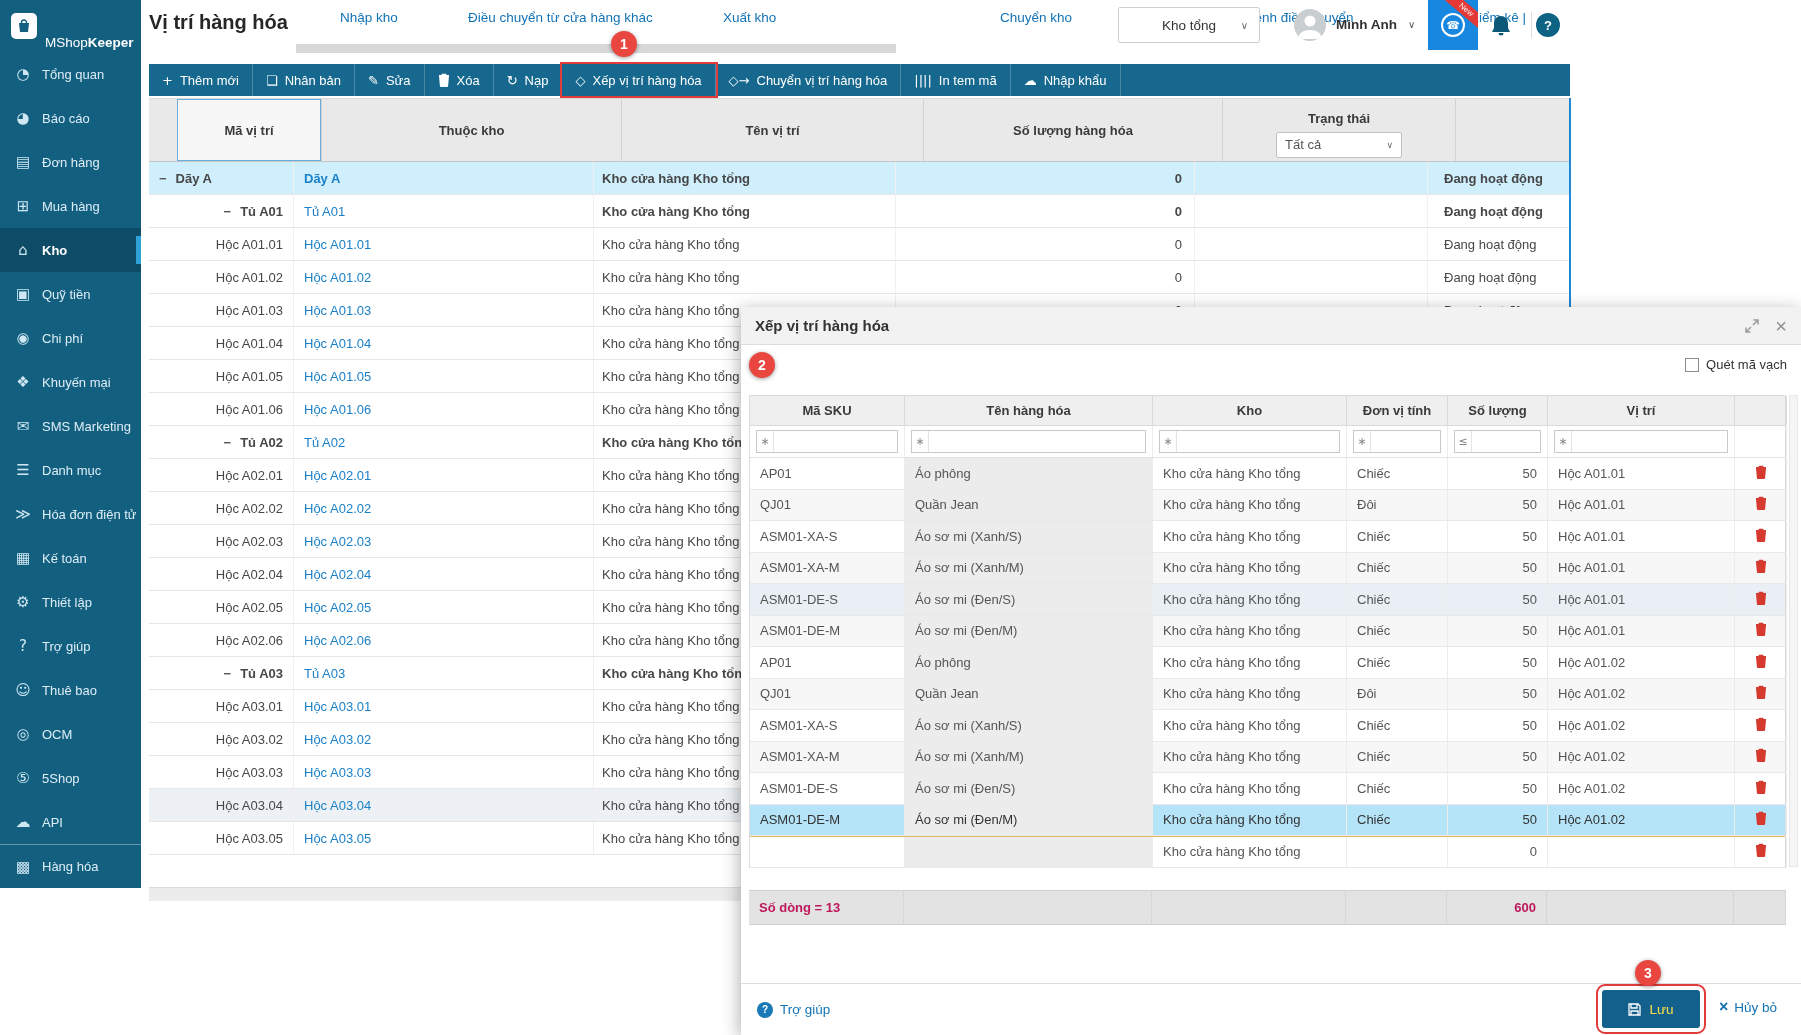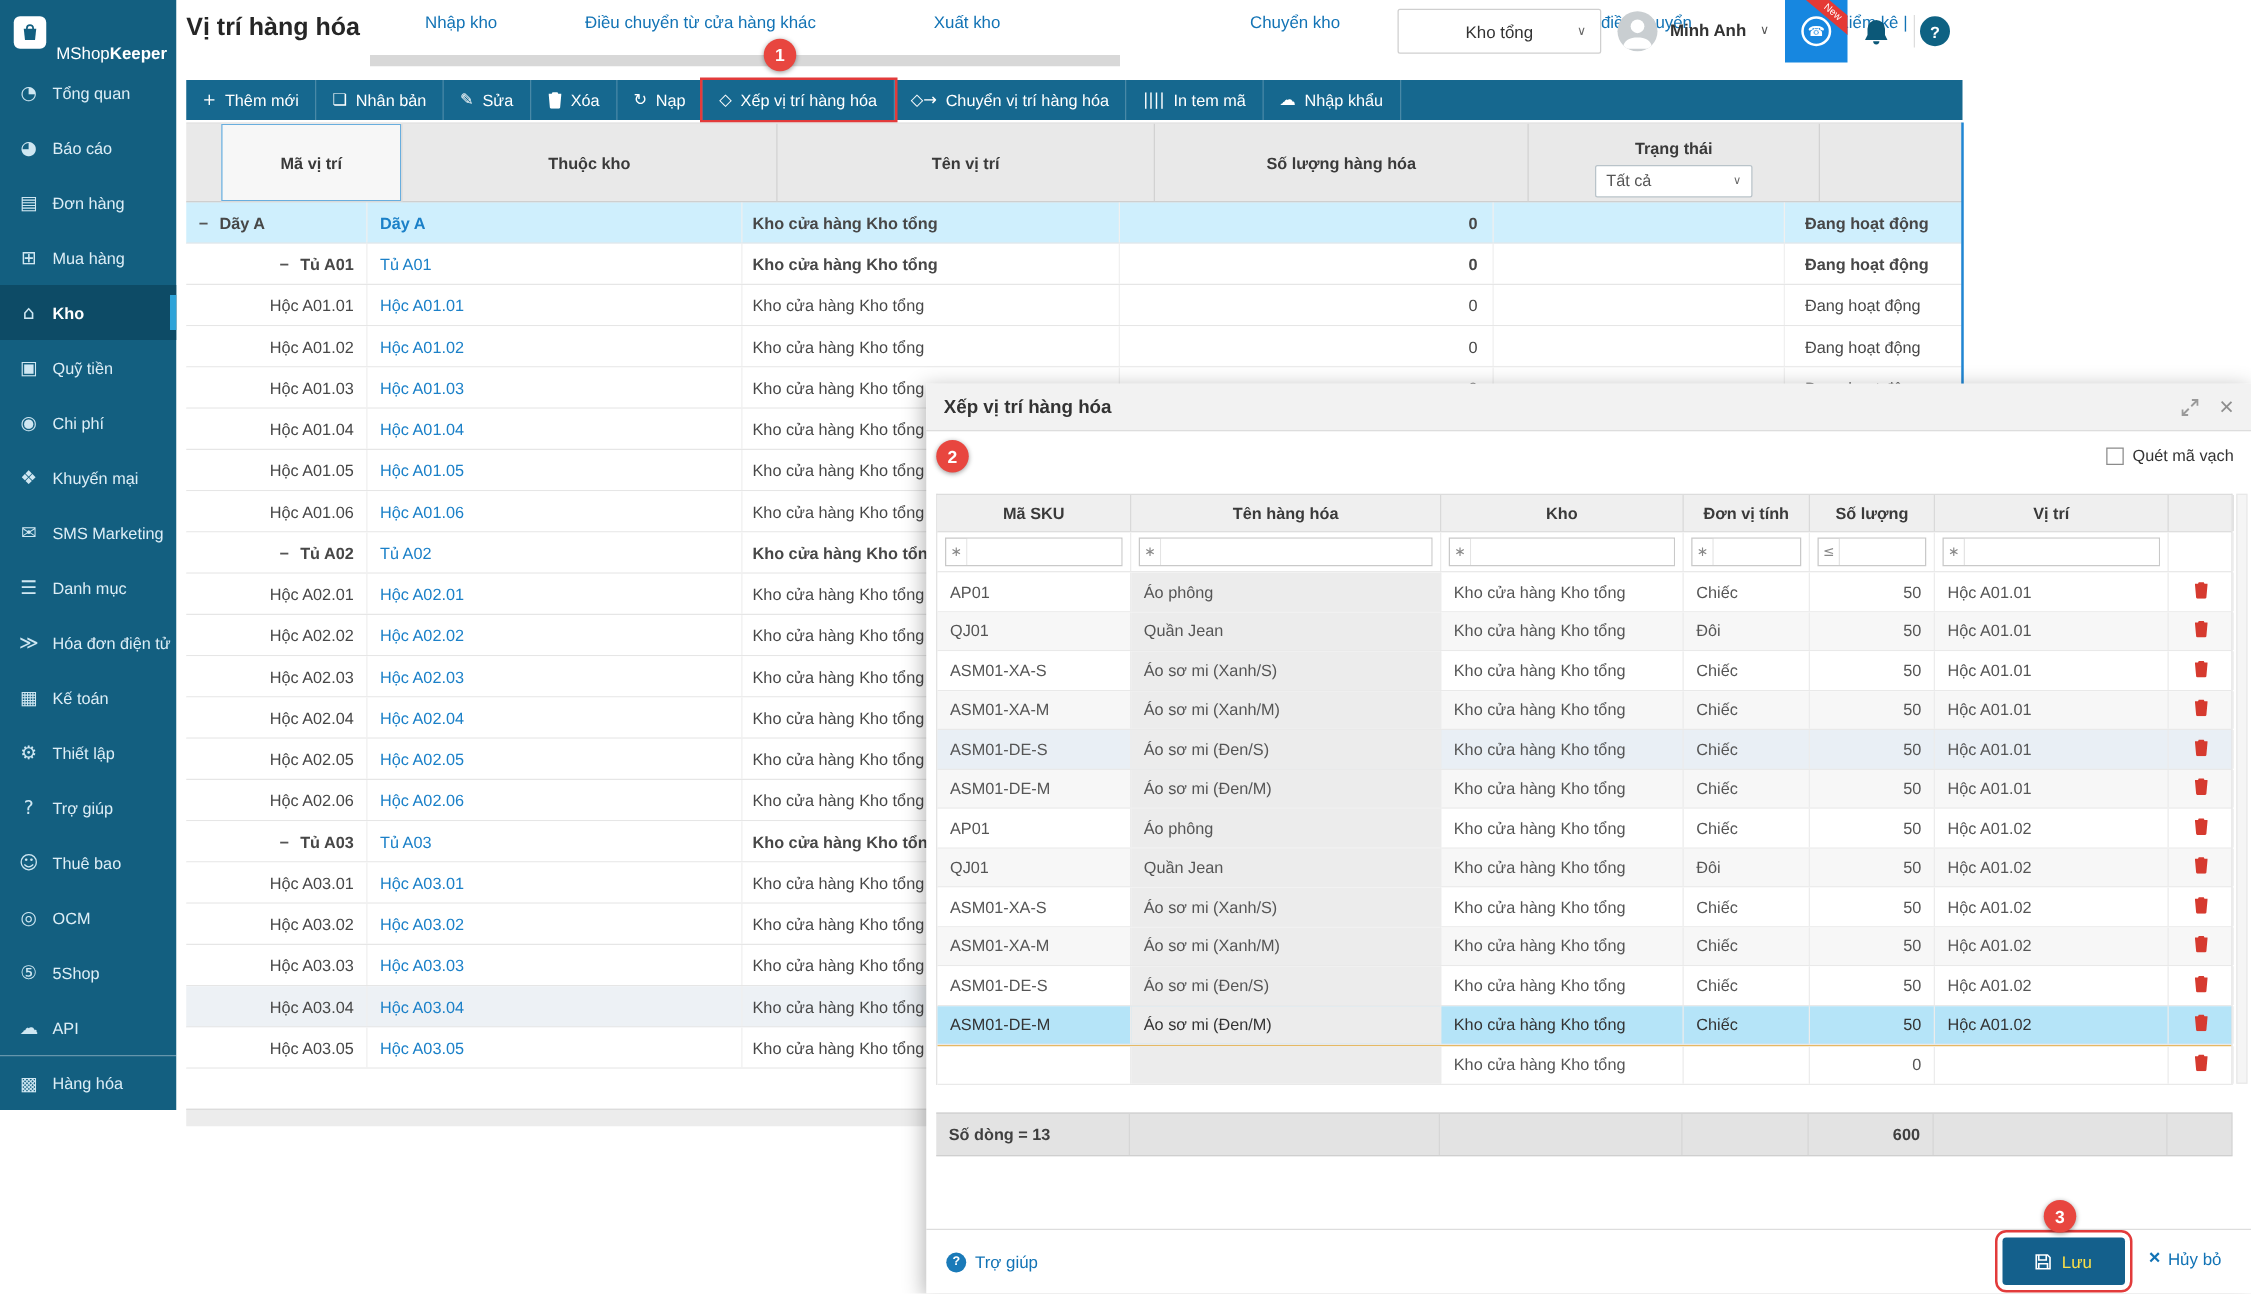--- a/index.html
+++ b/index.html
@@ -19,21 +19,21 @@
   .nav-item .lbl { margin-left:9px; white-space:nowrap;text-align:center; }
   .nav-item.active { background:#0d4b66; }
   .nav-item.active .lbl { font-weight:bold; color:#fff; }
   .nav-item.active::after { content:""; position:absolute; right:0; top:8px; width:5px; height:28px; background:#2ea3d8; }
   .nav-item.sep { border-top:1px solid rgba(255,255,255,.35); }
 
   
   .page-title { position:absolute; left:149px; top:11px; font-size:20px; font-weight:bold; color:#262626; }
   .tab { position:absolute; top:10px; font-size:13.5px; color:#1273b5; cursor:pointer; white-space:nowrap; }
   .hscroll { position:absolute; left:296px; top:44px; width:600px; height:9px; background:#d8d8d8; }
-  .wh-select { position:absolute; left:1118px; top:7px; width:163px; height:36px; border:1px solid #cfcfcf; border-radius:2px; background:#fff; display:flex; align-items:center; justify-content:center; font-size:13.5px; color:#333; cursor:pointer; }
+  .wh-select { position:absolute; left:1118px; top:7px; width:142px; height:36px; border:1px solid #cfcfcf; border-radius:2px; background:#fff; display:flex; align-items:center; justify-content:center; font-size:13.5px; color:#333; cursor:pointer; }
   .wh-select .chev { position:absolute; right:11px; color:#666; font-size:10px; }
   .avatar { position:absolute; left:1294px; top:9px; width:32px; height:32px; border-radius:50%; background:#c9ced1; overflow:hidden; }
   .user-name { position:absolute; left:1336px; top:17px; font-size:13.5px; font-weight:bold; color:#333; }
   .user-chev { position:absolute; left:1408px; top:19px; font-size:10px; color:#555; }
   .phone-btn { position:absolute; left:1428px; top:0; width:50px; height:50px; background:#1787e0; overflow:hidden; cursor:pointer; }
   .phone-ring { position:absolute; left:13px; top:13px; width:24px; height:24px; border:2px solid #fff; border-radius:50%; color:#fff; font-size:11px; display:flex; align-items:center; justify-content:center; }
   .ribbon { position:absolute; top:4px; right:-17px; transform:rotate(40deg); background:#e53935; color:#fff; font-size:8px; width:58px; height:12px; line-height:12px; text-align:center; }
   .bell { position:absolute; left:1490px; top:14px; width:22px; height:24px; }
   .tdiv { position:absolute; left:1531px; top:12px; width:1px; height:26px; background:#ddd; }
   .help-btn { position:absolute; left:1536px; top:13px; width:24px; height:24px; border-radius:50%; background:#0e6283; color:#fff; font-size:13px; font-weight:bold; display:flex; align-items:center; justify-content:center; cursor:pointer; }
@@ -90,21 +90,21 @@
   .m-row { height:31.5px; border-bottom:1px solid #e9e9e9; font-size:13px; color:#555; background:#fff; }
   .m-row.even { background:#f7f7f7; }
   .m-row.hover { background:#e9eff5; }
   .m-row.selected { background:#b5e4f8; color:#333; }
   .m-row.new { border-top:1px solid #e5b964; }
   .m-row .mc { display:flex; align-items:center; padding:0 10px; border-right:1px solid #ececec; overflow:hidden; white-space:nowrap; }
   .mc.name { background:#ececec; }
   .mc.qty { justify-content:flex-end; }
   .mc.del { justify-content:center; color:#d63a2f; cursor:pointer; }
   .m-gutter { position:absolute; right:3px; top:88px; width:9px; height:472px; background:#f5f5f5; border:1px solid #e8e8e8; }
-  .m-sum { position:absolute; left:8px; top:583px; width:1037px; height:35px; background:#e3e3e3; border-top:1px solid #cfcfcf; border-bottom:1px solid #cfcfcf; font-size:13px; font-weight:bold; color:#404040; }
+  .m-sum { position:absolute; left:8px; top:583px; width:1037px; height:35px; background:#e3e3e3; border-top:1px solid #cfcfcf; border-bottom:1px solid #cfcfcf; font-size:13px; font-weight:bold; color:#be185d; }
   .m-sum .mc { display:flex; align-items:center; padding:0 10px; border-right:1px solid #d6d6d6; }
   .m-sum .qty { justify-content:flex-end; }
   .m-footer { position:absolute; left:0; top:676px; width:100%; height:52px; border-top:1px solid #ddd; display:flex; align-items:center; }
   .help-link { margin-left:16px; display:flex; align-items:center; color:#1273b5; font-size:13.5px; cursor:pointer; }
   .q-ico { width:16px; height:16px; border-radius:50%; background:#1a7ab8; color:#fff; font-size:10px; font-weight:bold; display:flex; align-items:center; justify-content:center; margin-right:7px; }
   .save-btn { position:absolute; left:861px; top:683px; width:98px; height:38px; background:#14608c; color:#fde047; border-radius:3px; display:flex; align-items:center; justify-content:center; font-size:13.5px; cursor:pointer; outline:2px solid #e23b3b; outline-offset:4px; }
   .save-btn svg { margin-right:8px; }
   .cancel-btn { position:absolute; left:978px; top:691px; display:flex; align-items:center; color:#1273b5; font-size:13.5px; cursor:pointer; }
   .cancel-btn .x { font-weight:bold; font-size:16px; margin-right:6px; }
 
@@ -206,21 +206,21 @@
           <span class="ico">▩</span>
           <span class="lbl">Hàng hóa</span>
         </div>
       </div>
   </div>
 
   <div class="page-title">Vị trí hàng hóa</div>
   <div id="tabs">
       <div class="tab" style="left: 340px;">Nhập kho</div>
       <div class="tab" style="left: 468px;">Điều chuyển từ cửa hàng khác</div>
-      <div class="tab" style="left: 747px;">Xuất kho</div>
+      <div class="tab" style="left: 723px;">Xuất kho</div>
       <div class="tab" style="left: 1000px;">Chuyển kho</div>
       <div class="tab" style="left: 1247px;">Lệnh điều chuyển</div>
       <div class="tab" style="left: 1470px;">Kiểm kê |</div>
     </div>
   <div class="hscroll"></div>
 
   <div class="wh-select">
     <span>Kho tổng</span>
     <span class="chev ico">∨</span>
   </div>

